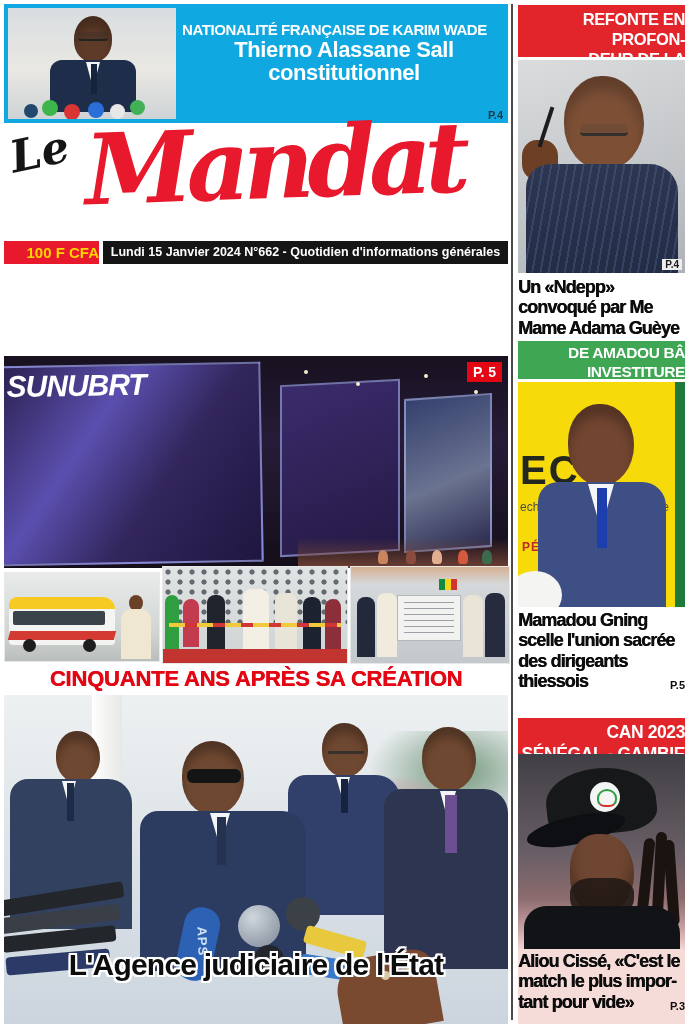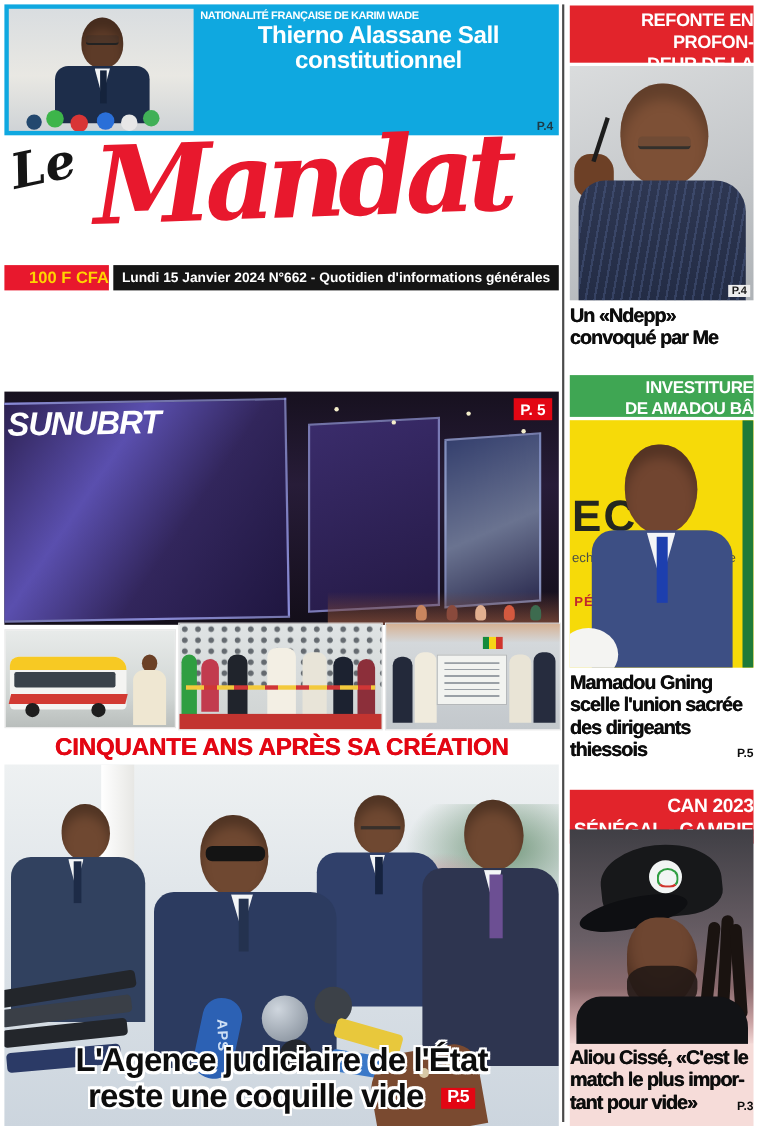--- a/index.html
+++ b/index.html
@@ -21,21 +21,21 @@
            clip-path:polygon(0 0,100% 0,50% 100%);}
   .tb-tie{position:absolute;left:83px;top:56px;width:6px;height:30px;background:#15233c;}
   .mic{position:absolute;border-radius:50%;}
   .tb-mic1{left:34px;top:92px;width:16px;height:16px;background:#3db54a;}
   .tb-mic2{left:56px;top:96px;width:16px;height:16px;background:#d93535;}
   .tb-mic3{left:80px;top:94px;width:16px;height:16px;background:#2a6fd8;}
   .tb-mic4{left:102px;top:96px;width:15px;height:15px;background:#e7e7e7;}
   .tb-mic5{left:122px;top:92px;width:15px;height:15px;background:#41b057;}
   .tb-mic6{left:16px;top:96px;width:14px;height:14px;background:#23486e;}
   .tb-text{position:absolute;left:178px;top:5px;width:324px;height:110px;color:#fff;}
-  .tb-kicker{font-size:10px;font-weight:bold;letter-spacing:-0.4px;}
+  .tb-kicker{font-size:15px;font-weight:bold;letter-spacing:-0.4px;margin-top:12px;}
   .tb-line{font-size:22px;font-weight:bold;line-height:1.05;letter-spacing:-0.4px;text-align:center;}
   .tb-ref{position:absolute;right:5px;bottom:2px;font-size:11px;font-weight:bold;color:#1d3a46;}
 
   
   #masthead{left:0;top:122px;width:508px;height:118px;}
   .logo-le{position:absolute;left:10px;top:4px;font-family:"DejaVu Serif",serif;font-style:italic;
            font-weight:bold;font-size:44px;color:#151515;transform:rotate(-12deg);}
   .logo-name{position:absolute;left:40px;top:-16px;width:468px;text-align:center;
            font-family:"DejaVu Serif",serif;font-style:italic;font-weight:bold;font-size:98px;
            color:#e8182d;letter-spacing:-7px;transform:rotate(-2deg);}
@@ -328,24 +328,20 @@
     <div class="recorder" style="left:300px;top:238px;width:62px;height:18px;transform:rotate(16deg);background:#e8c83c;"></div>
     <div class="recorder" style="left:296px;top:264px;width:74px;height:20px;transform:rotate(9deg);background:#3a78c8;"></div>
     <div class="hand"></div>
     <div class="bead" style="right:118px;bottom:44px;background:#d8c9a6;"></div>
     <div class="bead" style="right:106px;bottom:50px;background:#333333;"></div>
     <div class="bead" style="right:94px;bottom:54px;background:#d8c9a6;"></div>
   </div>
 
   <div class="abs" id="agencyHead">
     <div class="ag-line">L'Agence judiciaire de l'État</div>
-    <div class="ag-line">
-      <span>reste une coquille vide</span>
-      <span class="ag-ref">P.5</span>
-    </div>
   </div>
 
   <div class="abs" id="colDivider"></div>
 
   <div class="rbanner" id="rb1">
     <div>REFONTE EN PROFON-</div>
     <div>DEUR DE LA JUSTICE</div>
   </div>
   <div class="rphoto" id="rp1">
     <div class="rp1-head"></div>
@@ -353,25 +349,26 @@
     <div class="rp1-fist"></div>
     <div class="rp1-pen"></div>
     <div class="rp1-body">
       <div class="rp1-pattern"></div>
     </div>
     <div class="photo-chip">P.4</div>
   </div>
   <div class="rhead" id="rh1">
     <div>Un «Ndepp»</div>
     <div>convoqué par Me</div>
+    <div>Mame Adama Guèye</div>
   </div>
 
   <div class="rbanner" id="rb2">
+    <div>DE AMADOU BÂ</div>
     <div>INVESTITURE</div>
-    <div>DE AMADOU BÂ</div>
   </div>
   <div class="rphoto" id="rp2">
     <div class="rp2-green"></div>
     <div class="rp2-big">EC</div>
     <div class="rp2-small1">echni</div>
     <div class="rp2-small2">ce</div>
     <div class="rp2-red">PÉRI</div>
     <div class="rp2-head"></div>
     <div class="rp2-body"></div>
     <div class="rp2-shirt"></div>

